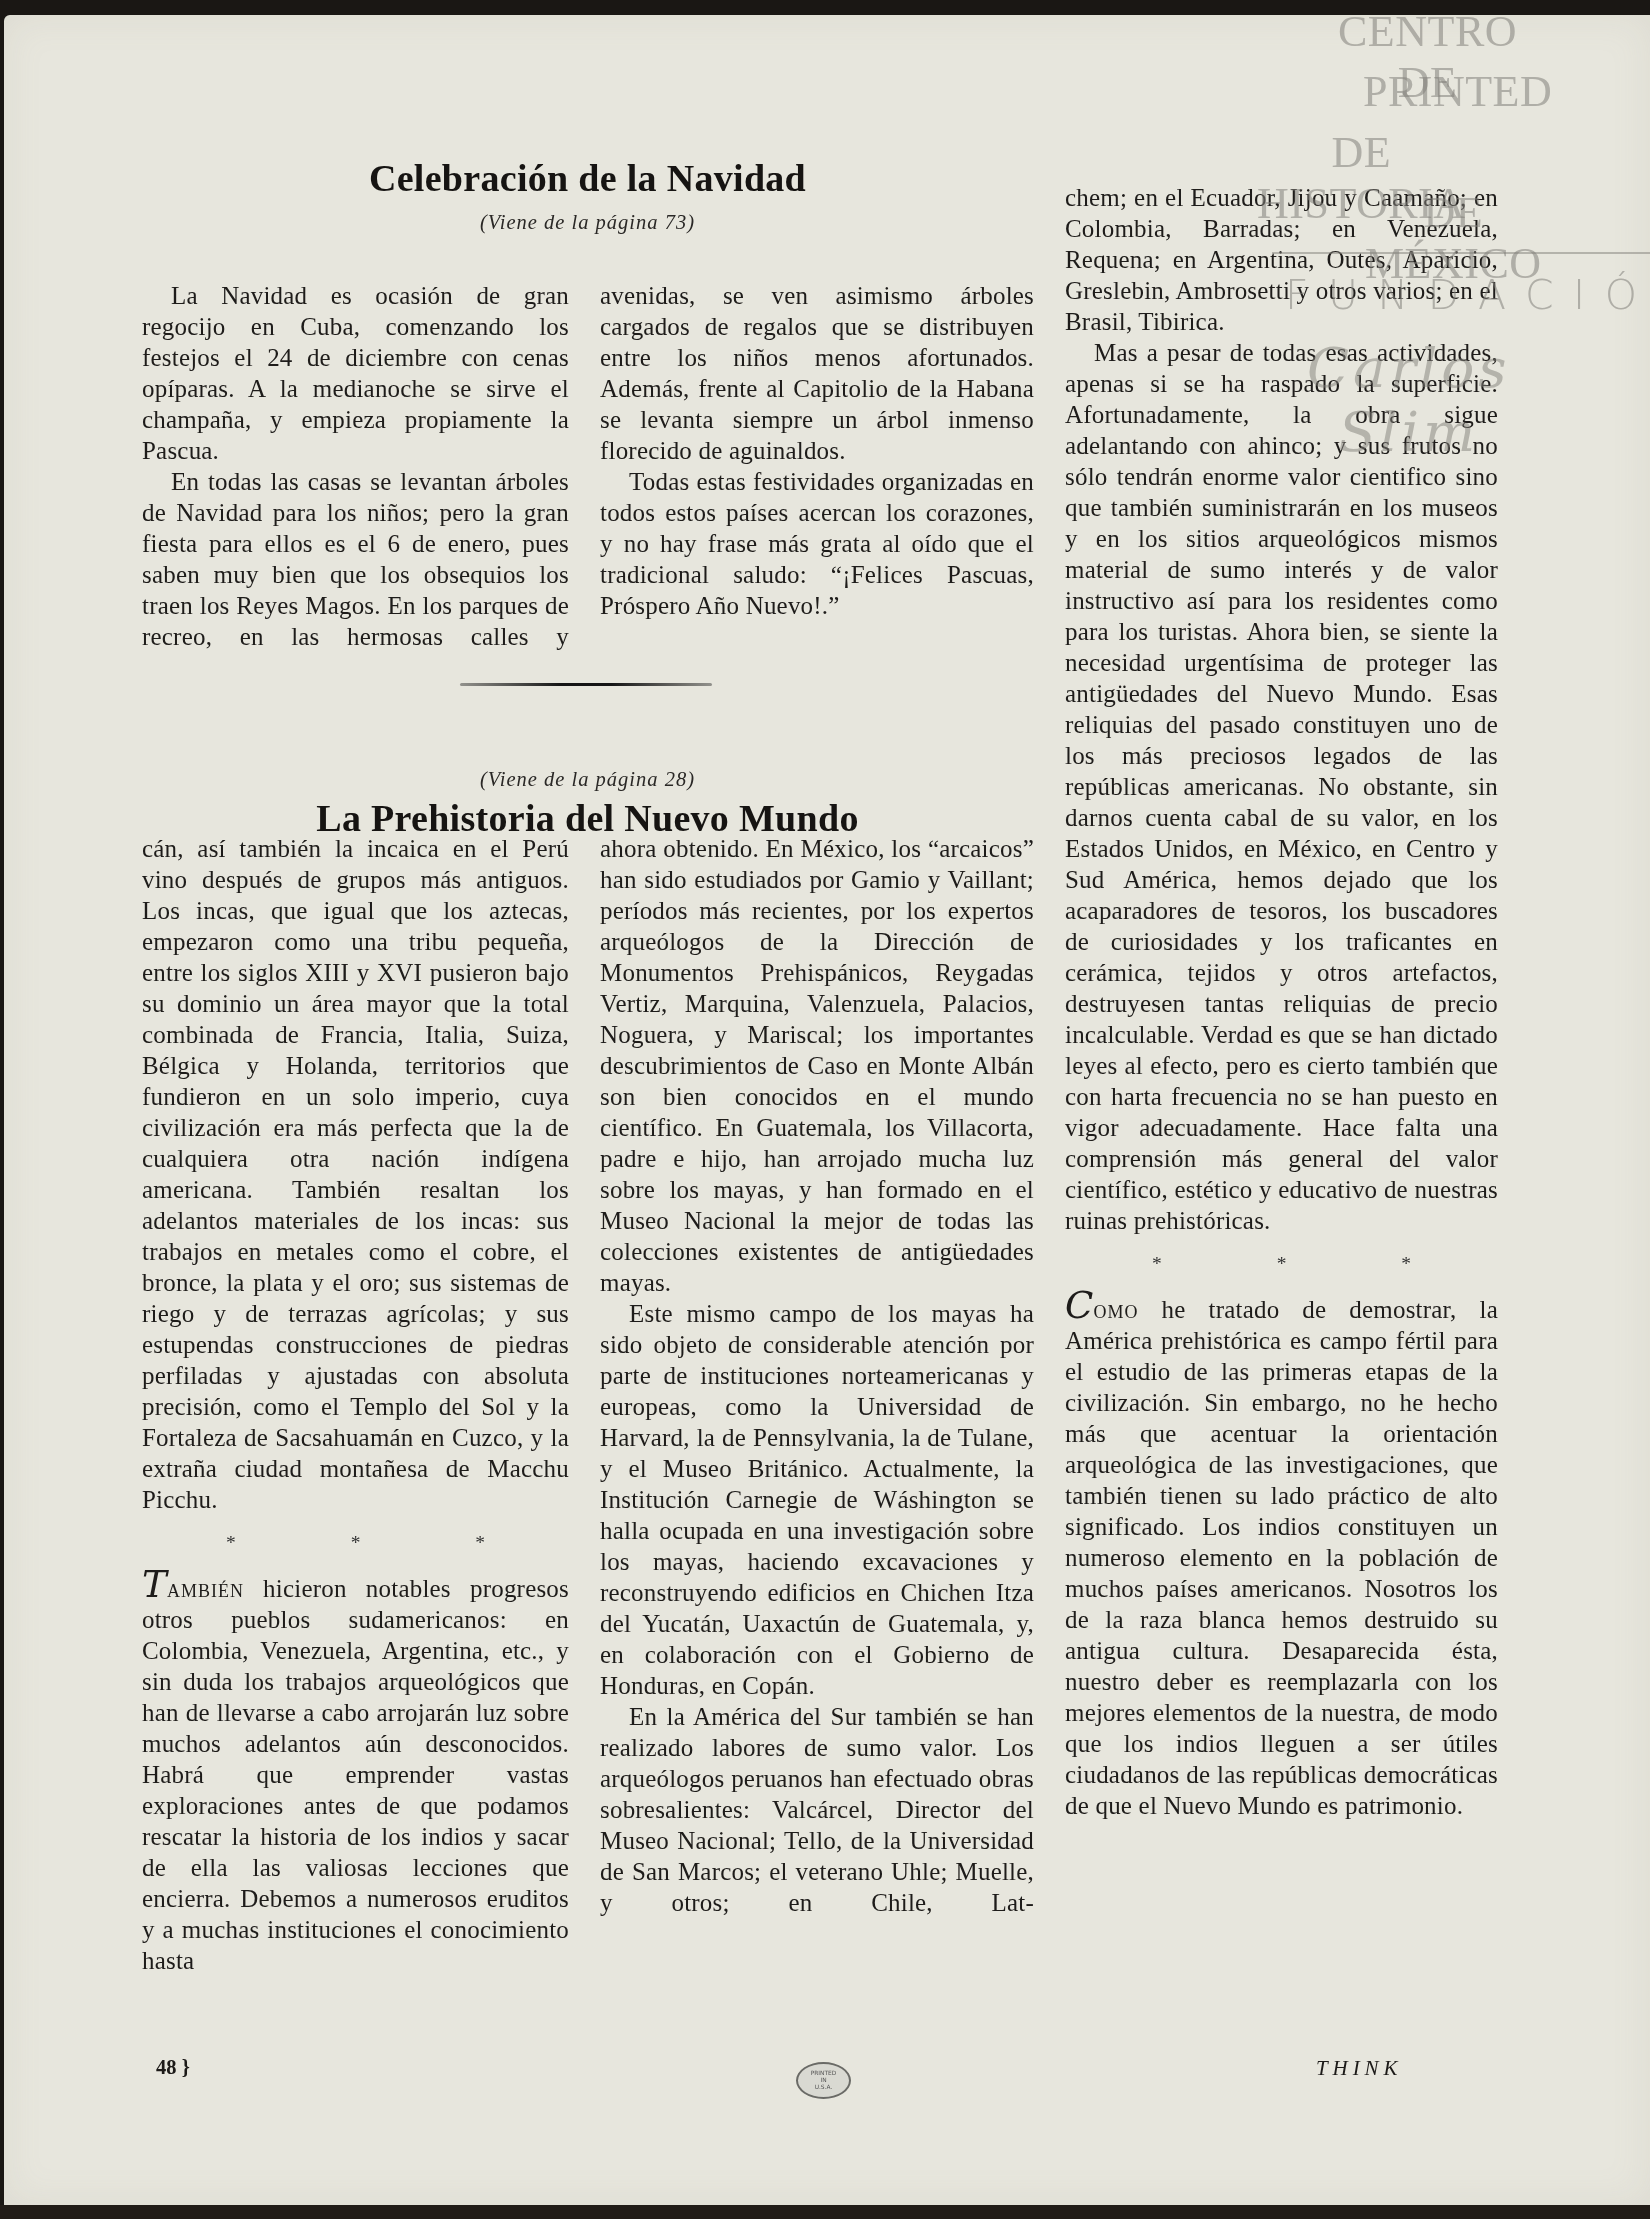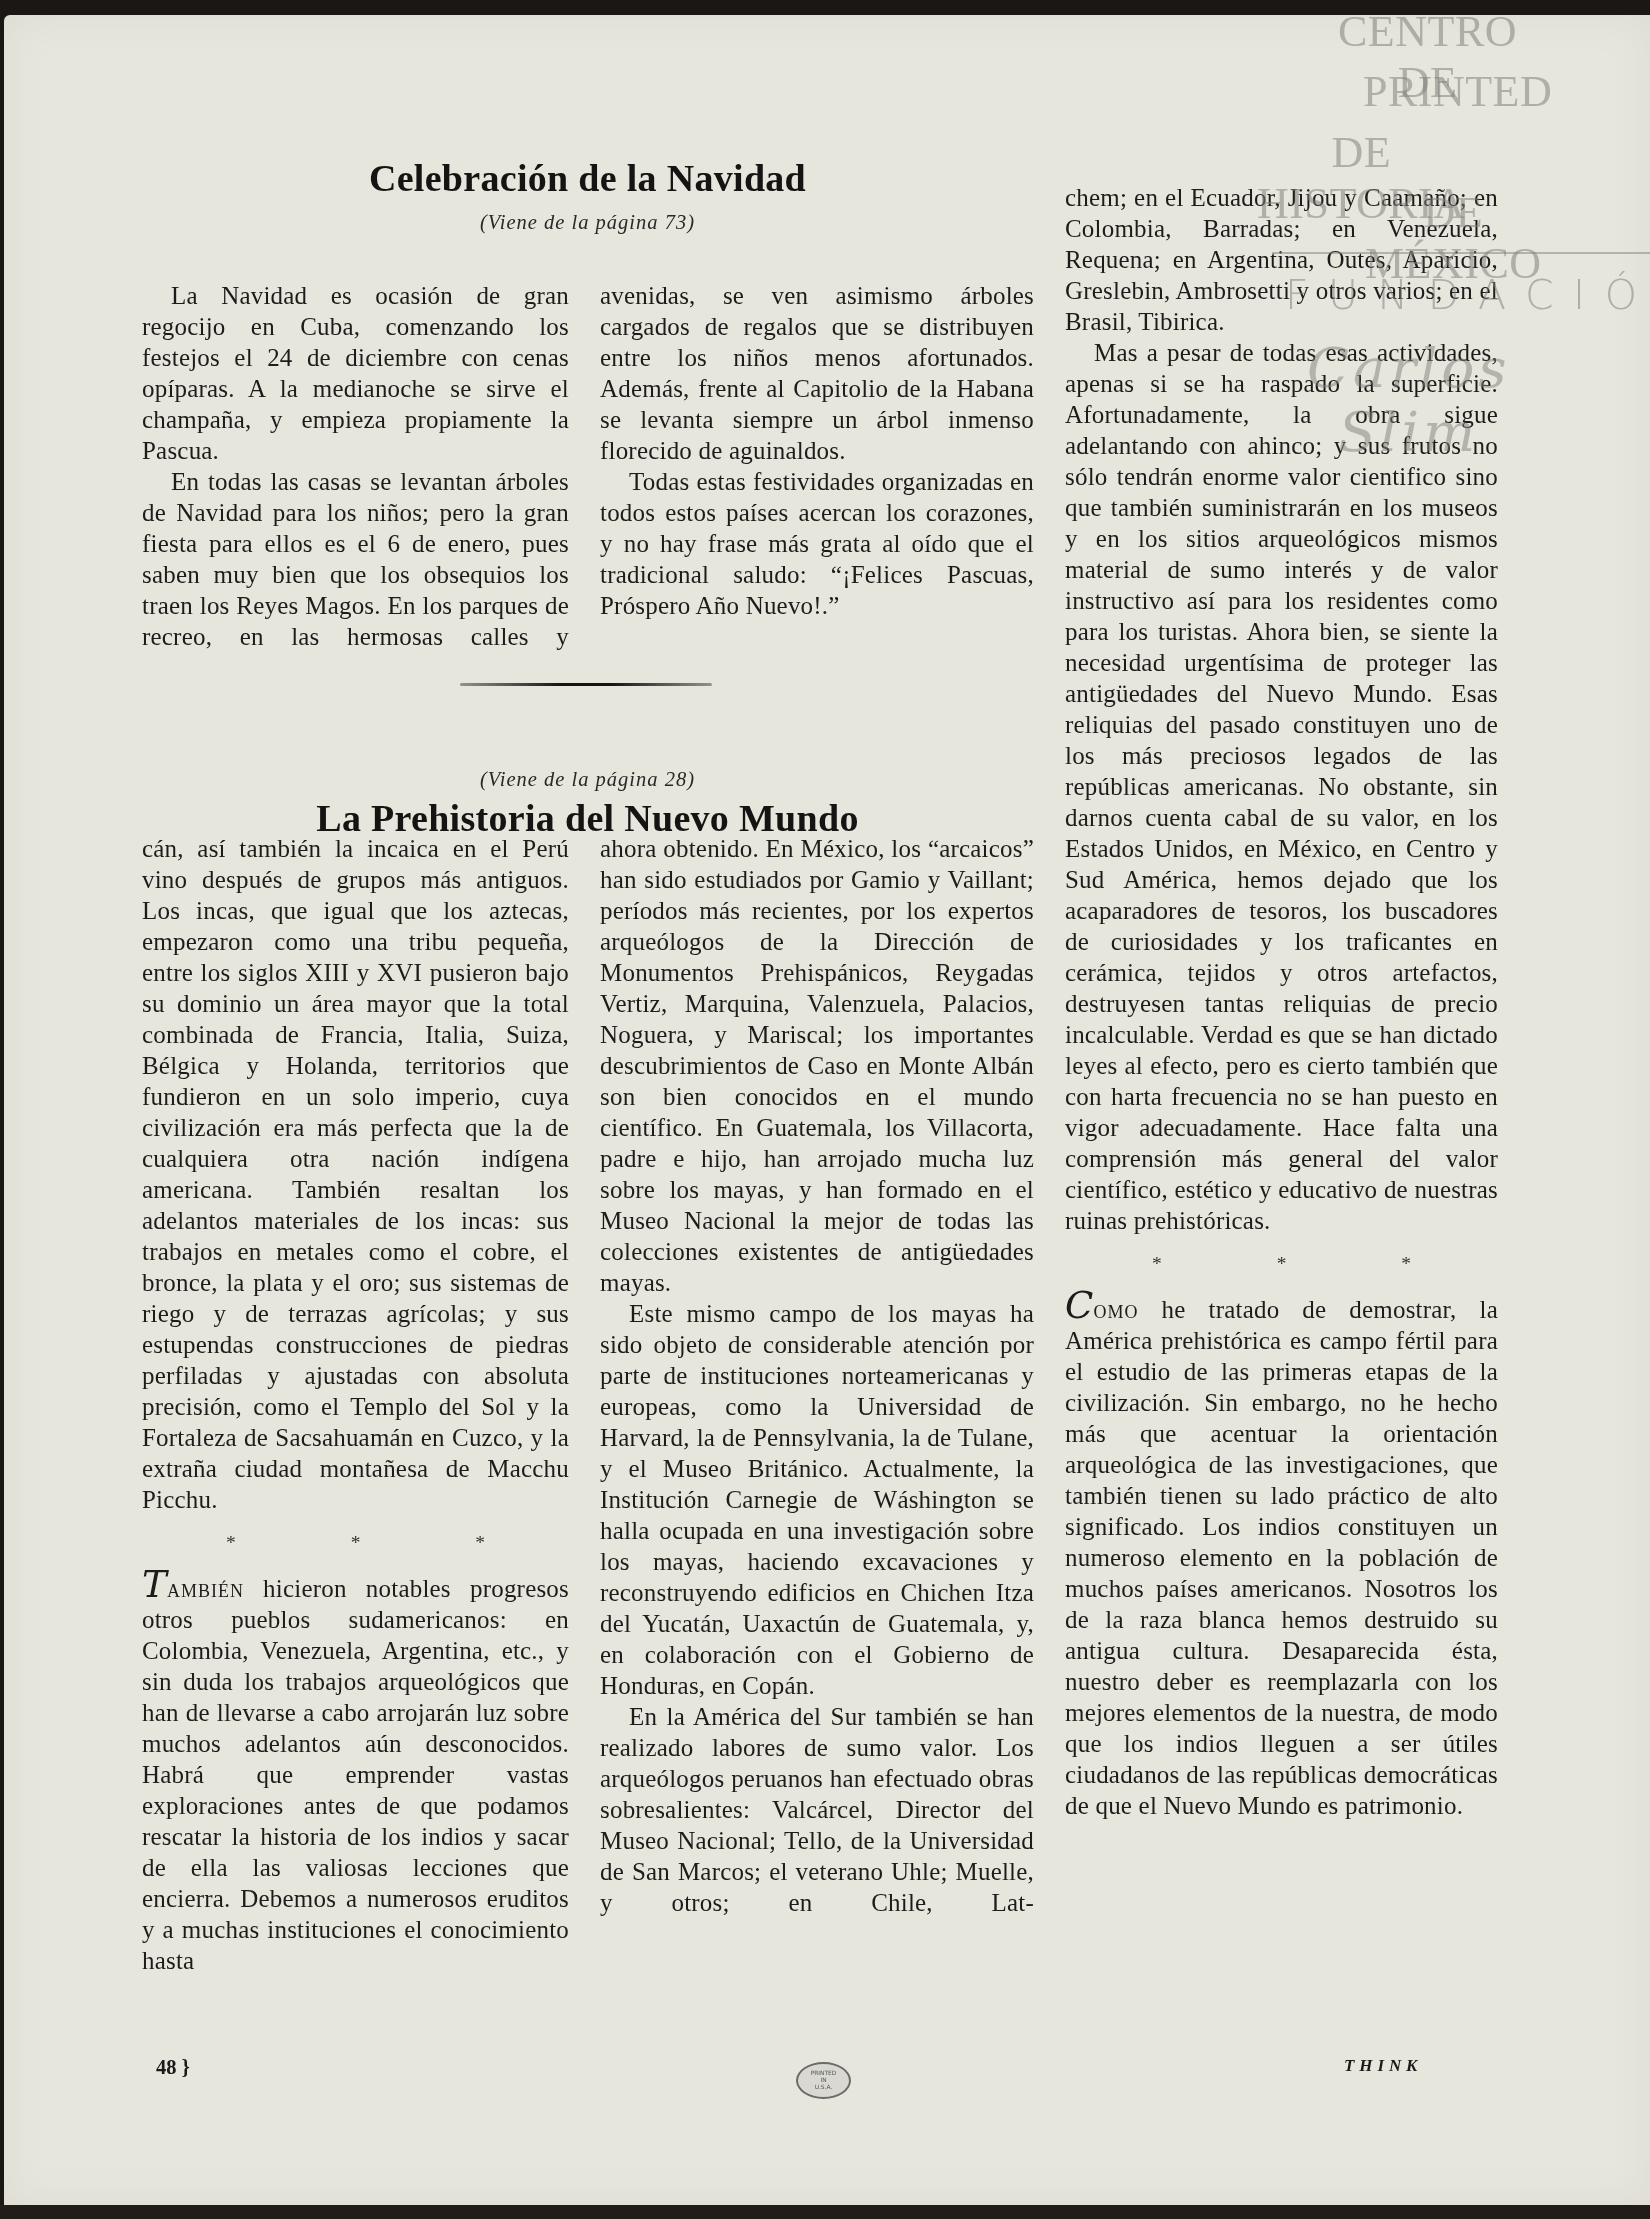--- a/index.html
+++ b/index.html
@@ -29,21 +29,21 @@
       font-style: italic; color: #2a2826; font-size: 20.5px; letter-spacing: 1px; }
     .rule { position: absolute; left: 460px; top: 683px; width: 252px; height: 2.9px;
       background: linear-gradient(90deg, rgba(20,20,20,0.4), #151515 40%, #151515 60%, rgba(20,20,20,0.4)); border-radius: 2px; }
 
     .stars { text-align: center; font-size: 19.5px; color: #333; letter-spacing: 55px; margin: 11.7px 0 15.6px 0; text-align-last: center; padding-left: 55px; }
     .dropcap { font-family: "DejaVu Serif", serif; font-style: italic; font-size: 37px; line-height: 19.5px; }
     .smallcaps { font-variant: small-caps; letter-spacing: 1px; }
 
     .folio { position: absolute; top: 2056px; font-family: "Liberation Serif", serif; color: #1c1a18; }
     .page-number { left: 156px; font-size: 20.5px; font-weight: bold; }
-    .magazine-name { left: 1344px; font-size: 17px; font-weight: bold; font-style: italic; letter-spacing: 4.9px; }
+    .magazine-name { left: 1316px; font-size: 21px; font-weight: normal; font-style: italic; letter-spacing: 4.9px; }
     .union-bug { position: absolute; left: 796px; top: 2062px; width: 51px; height: 33px; border: 2px solid #6a6a66;
       border-radius: 50%; display: flex; flex-direction: column; align-items: center; justify-content: center;
       font-family: "DejaVu Sans", sans-serif; font-size: 5.9px; line-height: 6.8px; color: #555; background: #d9d9d2; }
 
     .watermark { position: absolute; color: rgba(130,128,122,0.55); font-family: "Liberation Serif", serif; text-align: center; pointer-events: none; }
     .wm-line { position: absolute; font-size: 44px; letter-spacing: 0.5px; }
     .wm-rule { position: absolute; left: 1272px; top: 252px; width: 378px; height: 2px; background: rgba(130,128,122,0.5); }
     .wm-fund { position: absolute; left: 1285px; top: 271px; font-family: "DejaVu Sans", sans-serif; font-size: 41px; letter-spacing: 19.5px; font-weight: 300; color: rgba(130,128,122,0.55); }
     .wm-sign { position: absolute; left: 1307px; top: 336px; font-family: "DejaVu Serif", serif; font-style: italic; font-size: 55px; color: rgba(130,128,122,0.5); letter-spacing: 3.9px; }
   </style>

